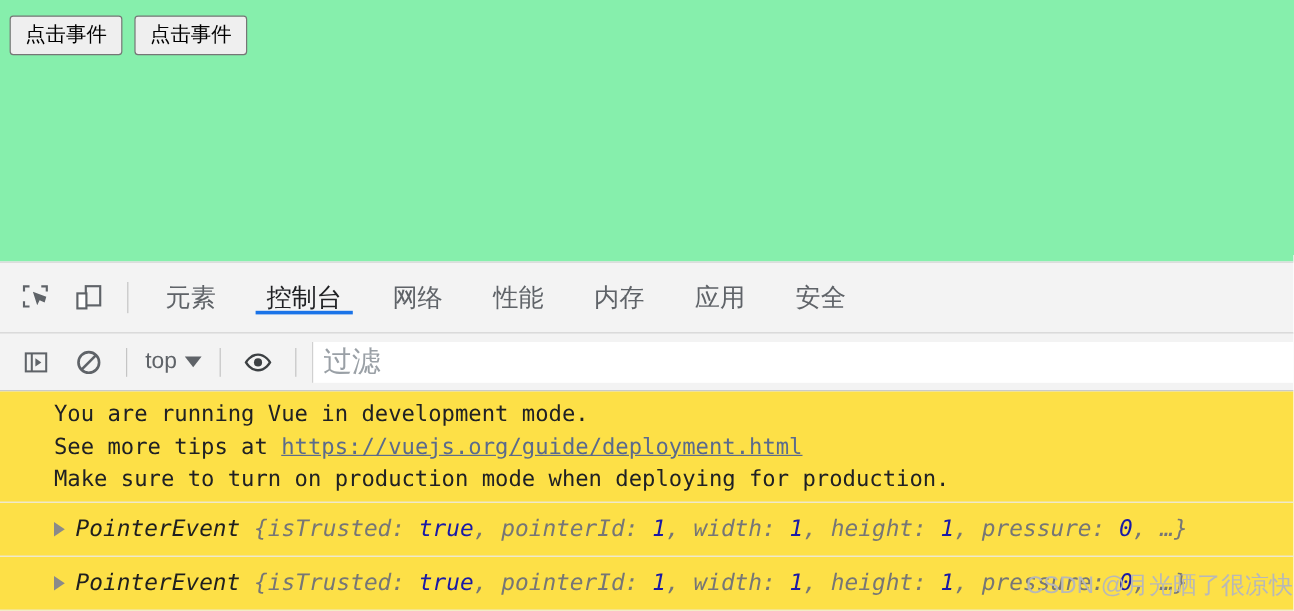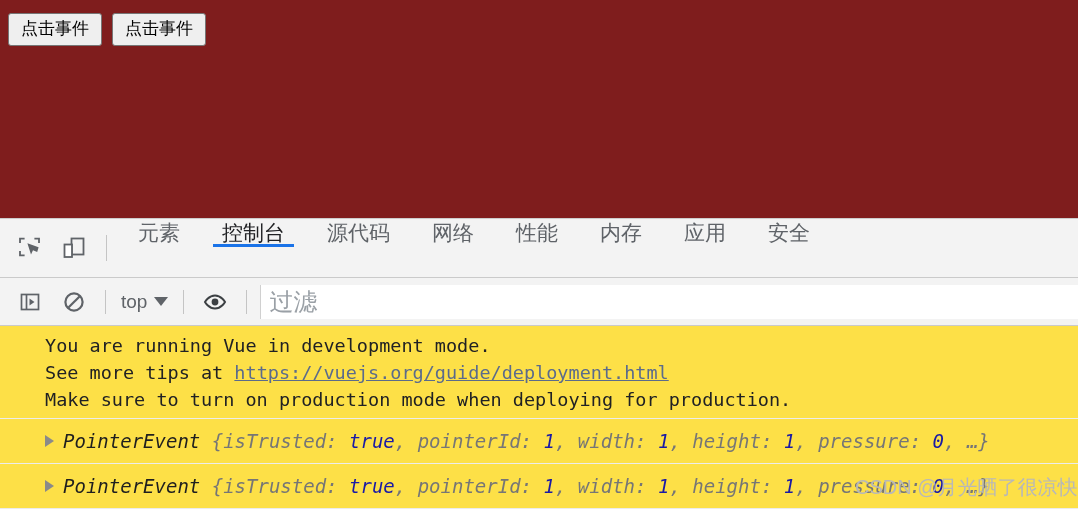--- a/index.html
+++ b/index.html
@@ -15,21 +15,21 @@
     position: relative;
   }
 
   
   #page-area {
     position: absolute;
     left: 0;
     top: 0;
     width: 1078px;
     height: 218px;
-    background: #7f1d1d;
+    background: #86efac;
     box-sizing: border-box;
   }
   #button-row {
     position: absolute;
     left: 8px;
     top: 13px;
     display: flex;
     gap: 10px;
   }
   .page-button {
@@ -76,21 +76,21 @@
   }
   #tb-icons { display: flex; align-items: center; padding-left: 8px; }
   .tb-divider {
     width: 1px;
     height: 26px;
     background: #c4c4c4;
     margin: 0 10px;
   }
   #main-tabs {
     display: flex;
-    align-items: flex-start;
+    align-items: center;
     height: 59px;
   }
   .main-tab {
     display: flex;
     align-items: center;
     padding: 0 21px;
     font-size: 21px;
     color: #5f6368;
     position: relative;
     cursor: default;
@@ -248,21 +248,20 @@
           <rect x="10.5" y="3.5" width="12" height="16" fill="none" stroke="#5f6368" stroke-width="1.8"></rect>
           <rect x="3.5" y="9.5" width="7.5" height="12.5" fill="#ffffff" stroke="#5f6368" stroke-width="1.8"></rect>
         </svg>
       </div>
       <div class="tb-divider"></div>
     </div>
 
     <div id="main-tabs">
       <div class="main-tab">元素</div>
       <div class="main-tab active">控制台</div>
-      <div class="main-tab">源代码</div>
       <div class="main-tab">网络</div>
       <div class="main-tab">性能</div>
       <div class="main-tab">内存</div>
       <div class="main-tab">应用</div>
       <div class="main-tab">安全</div>
     </div>
   </div>
 
   <div id="console-toolbar">
     <div class="tb-icon-btn">

